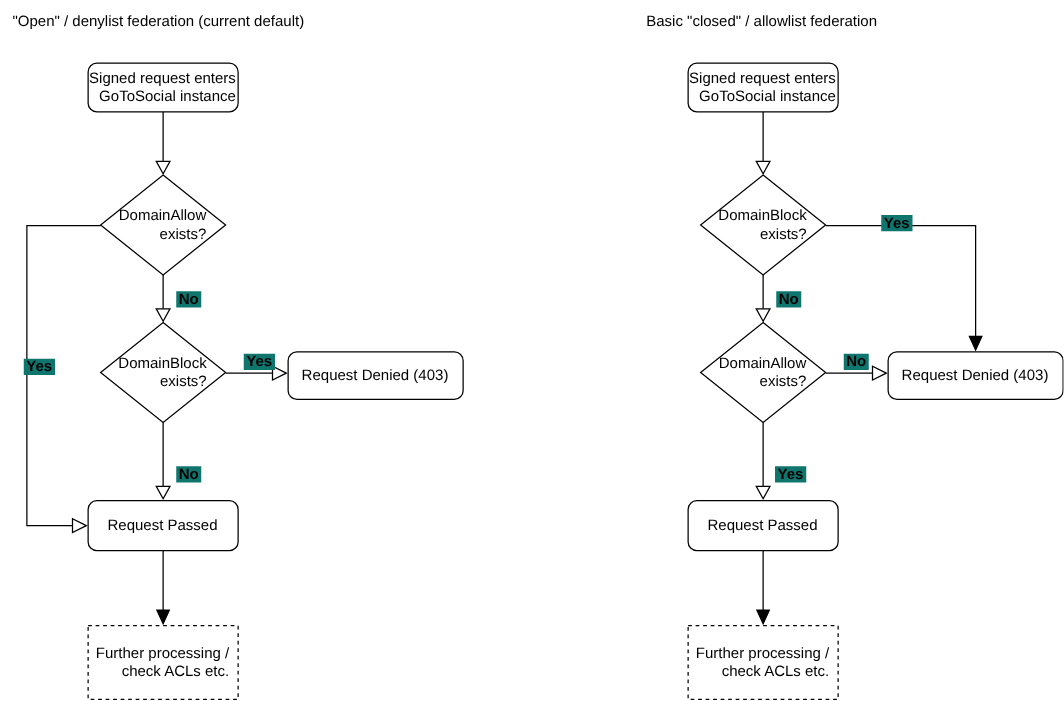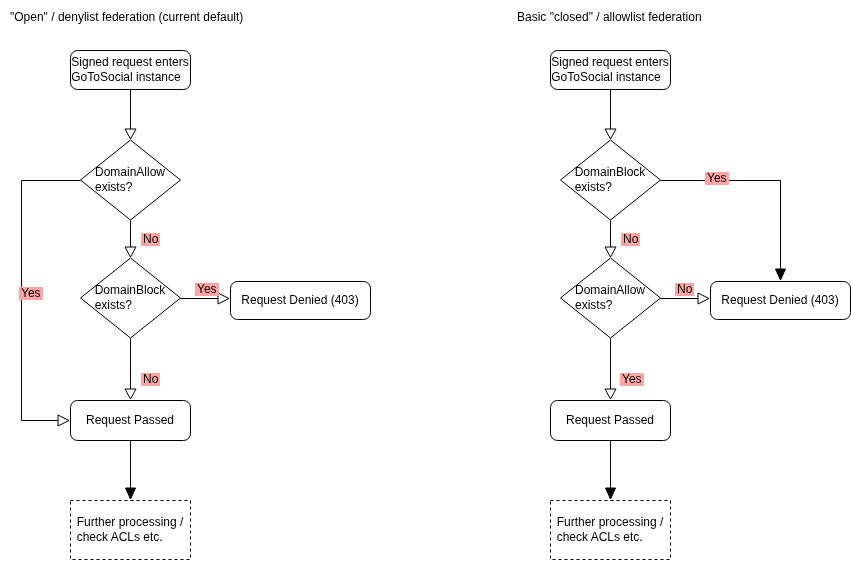--- a/index.html
+++ b/index.html
@@ -50,32 +50,33 @@
     position: absolute;
     font-size: 12px;
     line-height: 14px;
     white-space: nowrap;
   }
   .node-label {
     position: absolute;
     display: flex;
     align-items: center;
     justify-content: center;
-    text-align: left;
+    text-align: right;
     font-size: 12px;
     line-height: 15px;
     white-space: pre-line;
   }
   .edge-label {
     position: absolute;
     font-size: 12px;
     line-height: 13px;
-    background: #fca5a5;
+    background: #0f766e;
     padding: 0 2px;
     white-space: nowrap;
+    font-weight: bold;
   }
 </style>
 </head>
 <body>
 
 <div class="canvas">
 
   <svg width="851" height="561" viewBox="0 0 851 561">
 
     <g>

